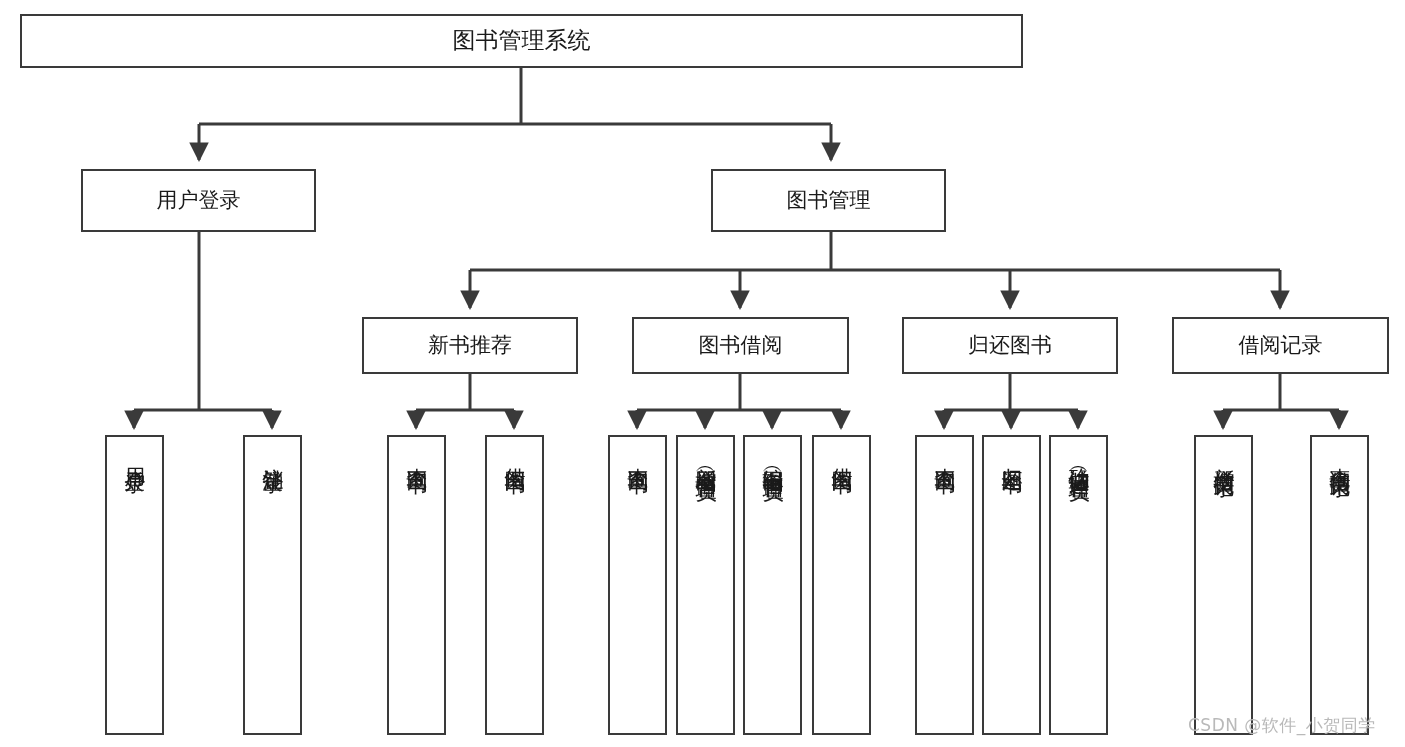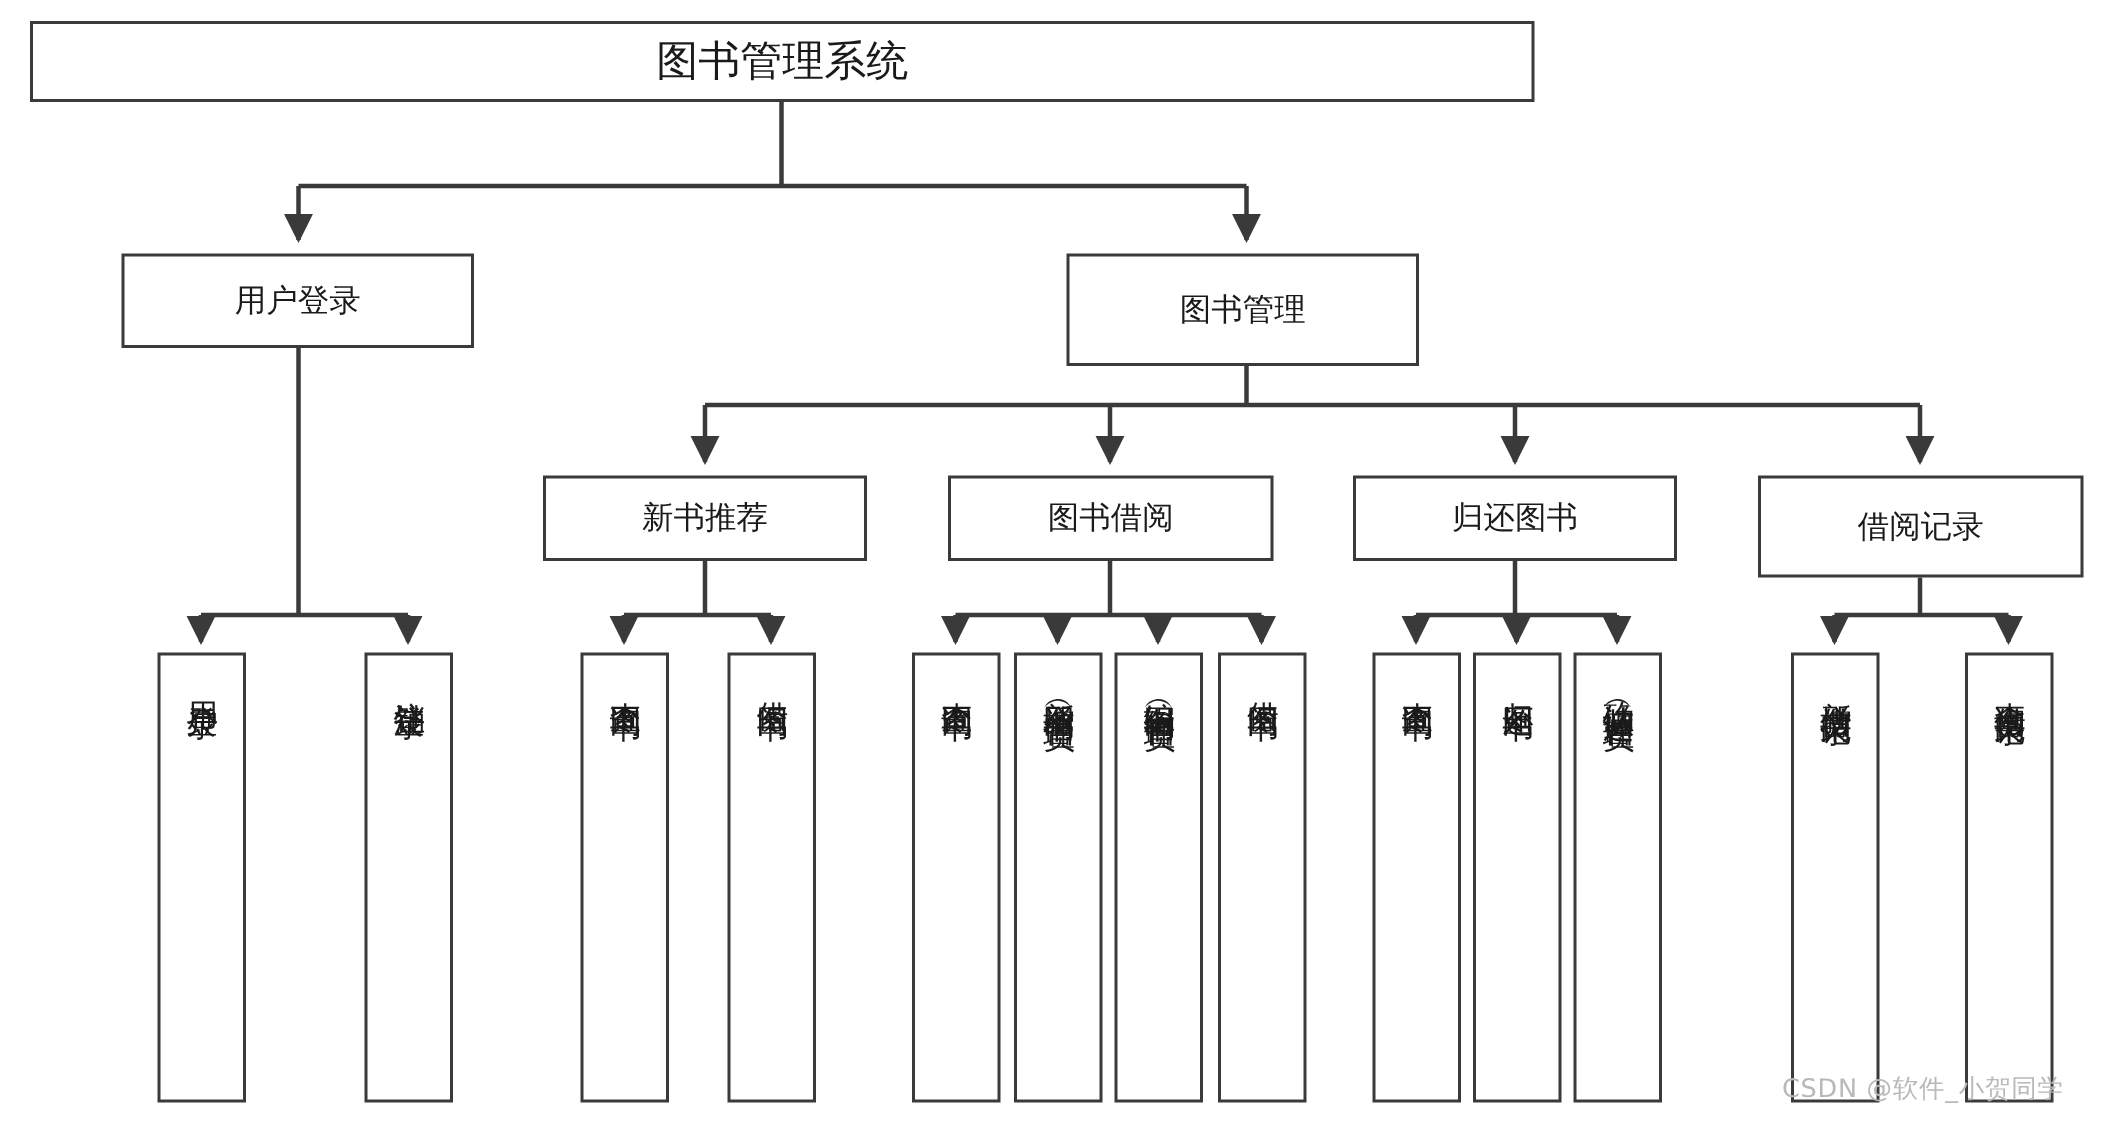--- a/index.html
+++ b/index.html
@@ -27,21 +27,21 @@
     background:#ffffff;
     border:2px solid #3a3a3a;
     display:flex;
     align-items:center;
     justify-content:center;
     color:#1a1a1a;
     line-height:1.18;
     z-index:2;
   }
   .node.root{
-    font-size:28px;
+    font-size:23px;
   }
   .node.branch{
     font-size:21px;
   }
   .node.leaf{
     font-size:21px;
     align-items:flex-start;
     justify-content:center;
     padding-top:14px;
   }
@@ -124,34 +124,34 @@
     </g>
   </svg>
 
   <div class="node root" style="left:20px;top:14px;width:1003px;height:54px;">
     <span class="label">图书管理系统</span>
   </div>
 
   <div class="node branch" style="left:81px;top:169px;width:235px;height:63px;">
     <span class="label">用户登录</span>
   </div>
-  <div class="node branch" style="left:711px;top:169px;width:235px;height:75px;">
+  <div class="node branch" style="left:711px;top:169px;width:235px;height:63px;">
     <span class="label">图书管理</span>
   </div>
 
   <div class="node branch" style="left:632px;top:317px;width:217px;height:57px;">
     <span class="label">图书借阅</span>
   </div>
   <div class="node branch" style="left:362px;top:317px;width:216px;height:57px;">
     <span class="label">新书推荐</span>
   </div>
   <div class="node branch" style="left:902px;top:317px;width:216px;height:57px;">
     <span class="label">归还图书</span>
   </div>
-  <div class="node branch" style="left:1172px;top:317px;width:217px;height:68px;">
+  <div class="node branch" style="left:1172px;top:317px;width:217px;height:57px;">
     <span class="label">借阅记录</span>
   </div>
 
   <div class="node leaf" style="left:105px;top:435px;width:59px;height:300px;">
     <span class="label">用户登录</span>
   </div>
   <div class="node leaf" style="left:243px;top:435px;width:59px;height:300px;">
     <span class="label">注销登录</span>
   </div>
 

